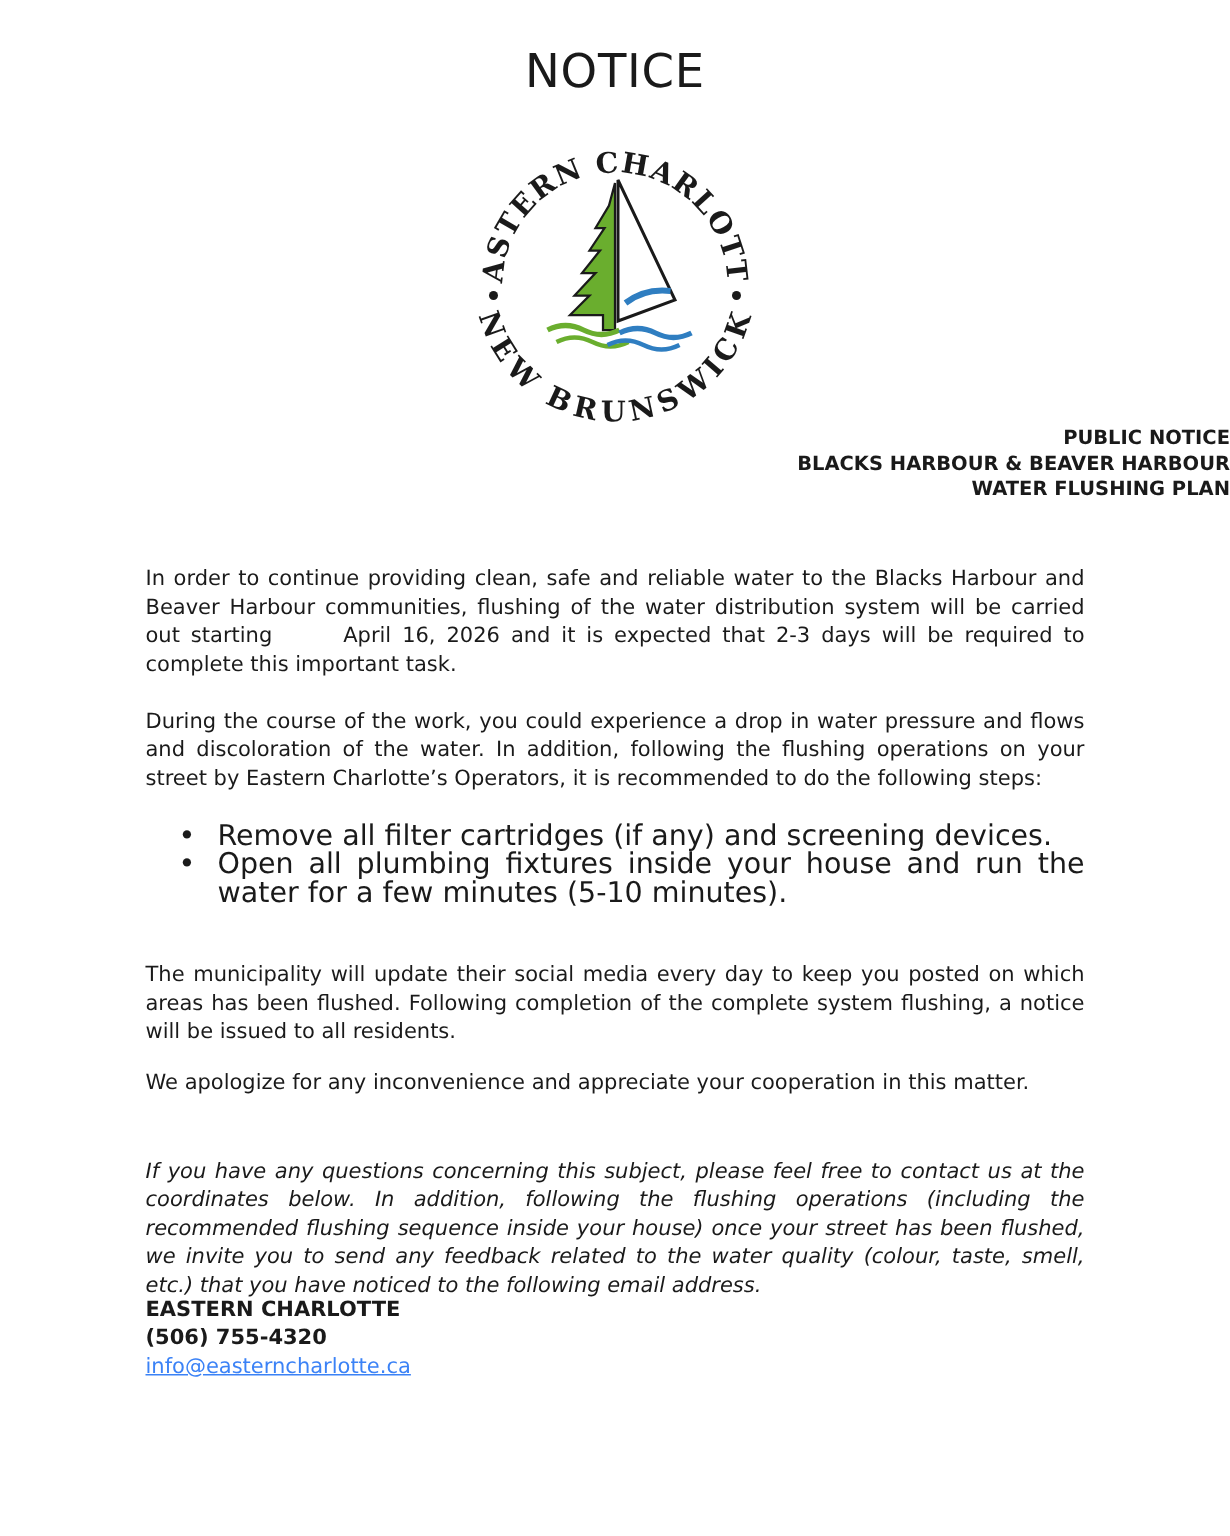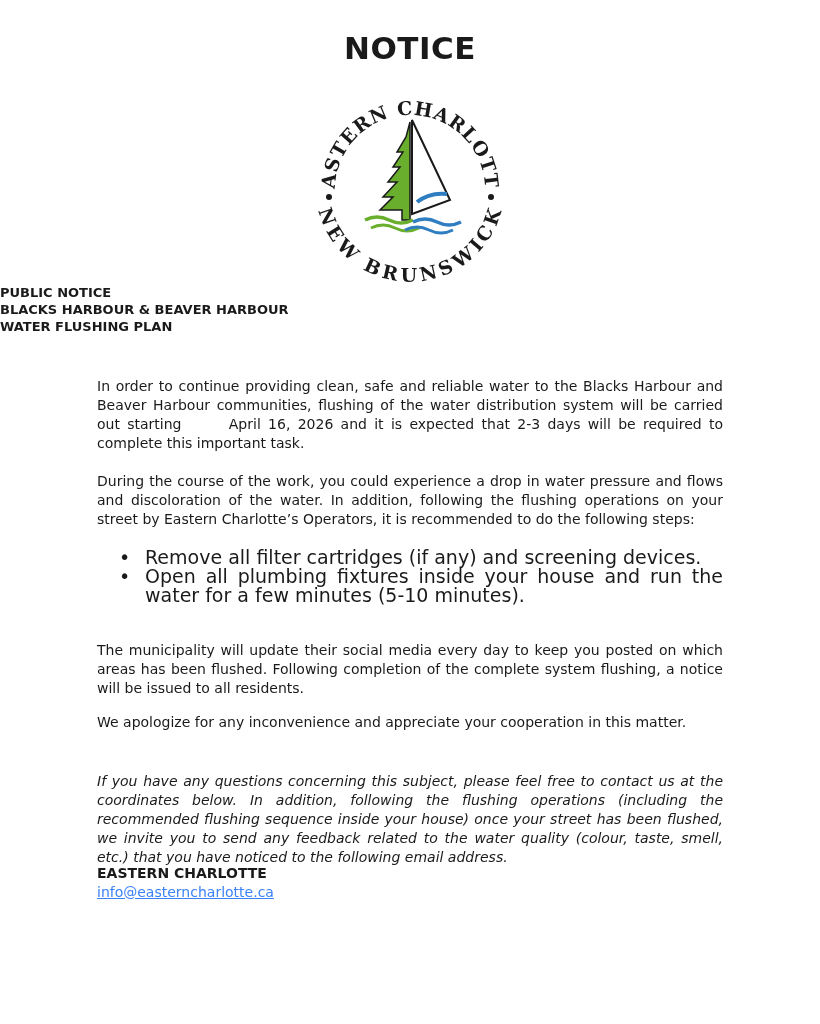--- a/index.html
+++ b/index.html
@@ -1,21 +1,21 @@
 <!DOCTYPE html>
 <html><head>
 <meta charset="utf-8">
 <style>
   html, body { margin:0; padding:0; background:#ffffff; }
   body { width:820px; height:1024px; position:relative; overflow:hidden; color:#1a1a1a;
          font-family:"DejaVu Sans", sans-serif; }
   .title { position:absolute; top:30px; left:0; width:820px; text-align:center;
-           font-size:31px; font-weight:bold; letter-spacing:0.5px; }
+           font-size:31px; font-weight:normal; letter-spacing:0.5px; }
   .logo { position:absolute; left:305px; top:82px; width:210px; height:200px; }
-  .headings { position:absolute; top:284px; left:0; width:820px; text-align:left;
+  .headings { position:absolute; top:284px; left:0; width:820px; text-align:right;
               font-size:13px; font-weight:bold; line-height:17px; }
   .body { position:absolute; left:97px; width:626px; font-size:14px; line-height:19px;
           text-align:justify; }
   .body p { margin:0; }
   .p1 { top:377px; }
   .p2 { top:472px; }
   .bullets { position:absolute; top:548px; left:97px; width:626px; font-size:19px; line-height:19px;
              margin:0; padding:0; list-style:none; }
   .bullets li { position:relative; padding-left:48px; text-align:justify; }
   .bullets li::before { content:"•"; position:absolute; left:22px; top:0; }
@@ -83,14 +83,15 @@
 <div class="body p4">
   <p>We apologize for any inconvenience and appreciate your cooperation in this matter.</p>
 </div>
 
 <div class="body p5">
   <p>If you have any questions concerning this subject, please feel free to contact us at the coordinates below. In addition, following the flushing operations (including the recommended flushing sequence inside your house) once your street has been flushed, we invite you to send any feedback related to the water quality (colour, taste, smell, etc.) that you have noticed to the following email address.</p>
 </div>
 
 <div class="contact">
   <div class="bold">EASTERN CHARLOTTE</div>
+  <div class="bold">(506) 755-4320</div>
   <div><a href="mailto:info@easterncharlotte.ca">info@easterncharlotte.ca</a></div>
 </div>
 
 </body></html>

